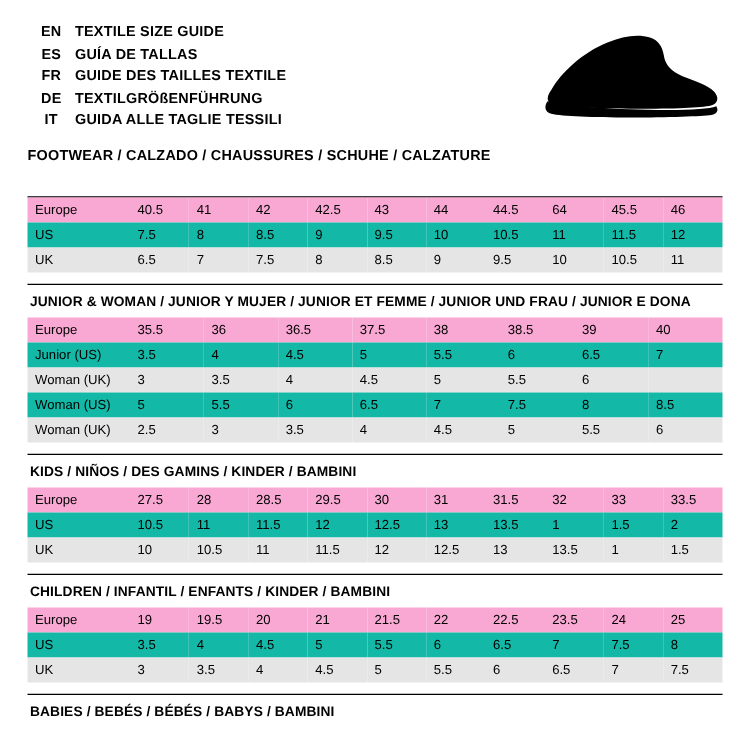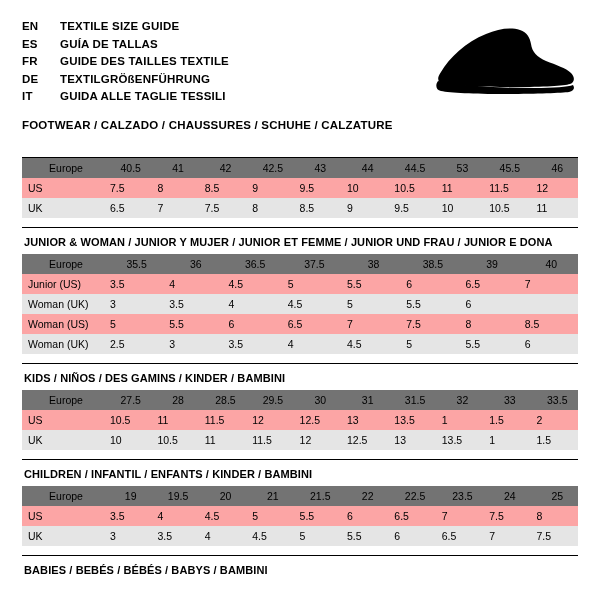--- a/index.html
+++ b/index.html
@@ -24,21 +24,21 @@
   }
   .lang-rows { }
   .lang-row {
     display: flex;
     align-items: baseline;
     font-size: 11.5px;
     font-weight: bold;
     line-height: 17.5px;
     letter-spacing: 0.2px;
   }
-  .lang-code { width: 38px; flex: 0 0 38px; }
+  .lang-code { width: 38px; flex: 0 0 38px; text-align: center; }
   .lang-title { flex: 1 1 auto; }
 
   .footwear-line {
     margin-top: 13px;
     font-size: 11.5px;
     font-weight: bold;
     letter-spacing: 0.2px;
   }
 
   
@@ -68,23 +68,23 @@
     table-layout: fixed;
   }
   td, th {
     font-size: 10.5px;
     text-align: left;
     padding: 4px 0 4px 6px;
     font-weight: normal;
     height: 18px;
     white-space: nowrap;
   }
-  tr.head td { background: #737373; text-align: center; }
+  tr.head td { background: #f9a8d4; }
   tr.alt td { background: #e5e5e5; }
-  tr.plain td { background: #fca5a5; }
+  tr.plain td { background: #14b8a6; }
   td.label { width: 82px; }
   .spacer { height: 9px; }
   .rule {
     border: 0;
     border-top: 1px solid #000;
     margin: 0;
   }
 </style>
 </head>
 <body>
@@ -136,21 +136,21 @@
         <tbody>
             <tr class="head">
           <td class="label">Europe</td>
           <td>40.5</td>
           <td>41</td>
           <td>42</td>
           <td>42.5</td>
           <td>43</td>
           <td>44</td>
           <td>44.5</td>
-          <td>53</td>
+          <td>64</td>
           <td>45.5</td>
           <td>46</td>
         </tr>
         <tr class="plain">
           <td class="label">US</td>
           <td>7.5</td>
           <td>8</td>
           <td>8.5</td>
           <td>9</td>
           <td>9.5</td>

